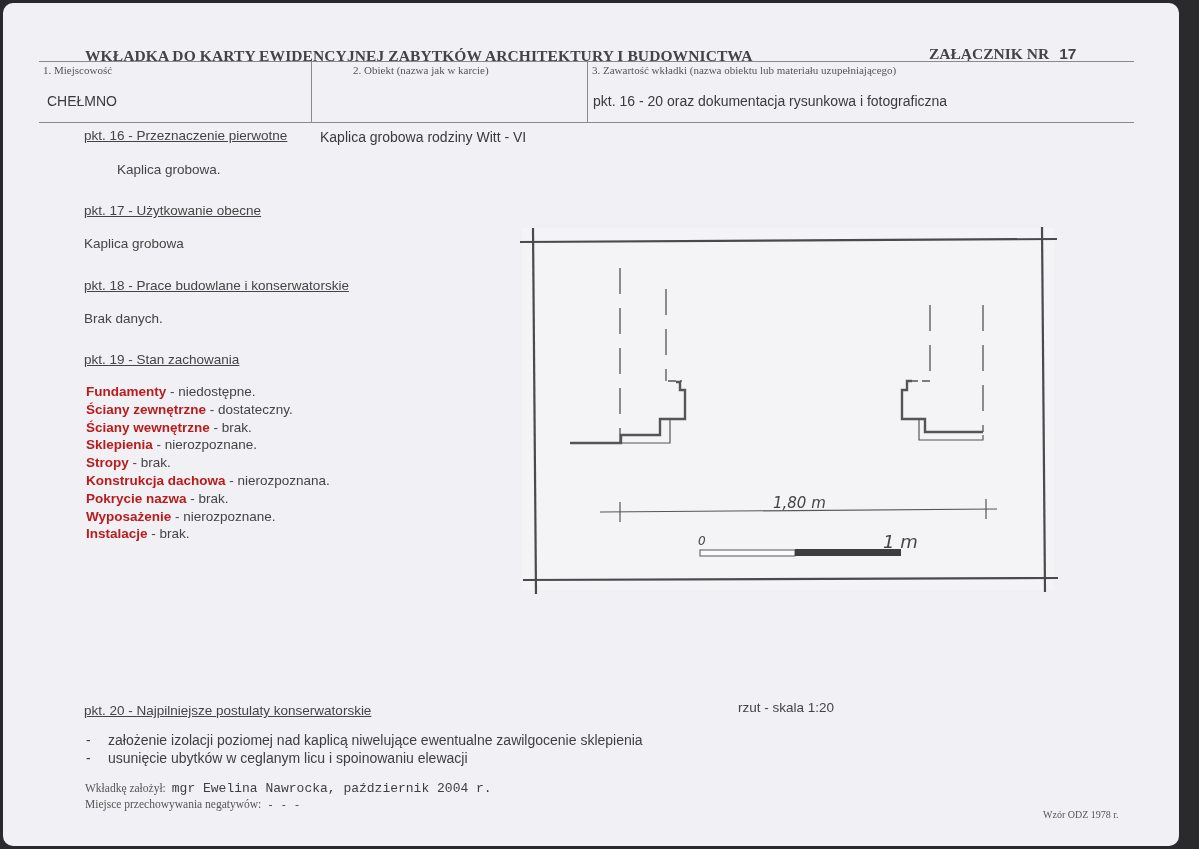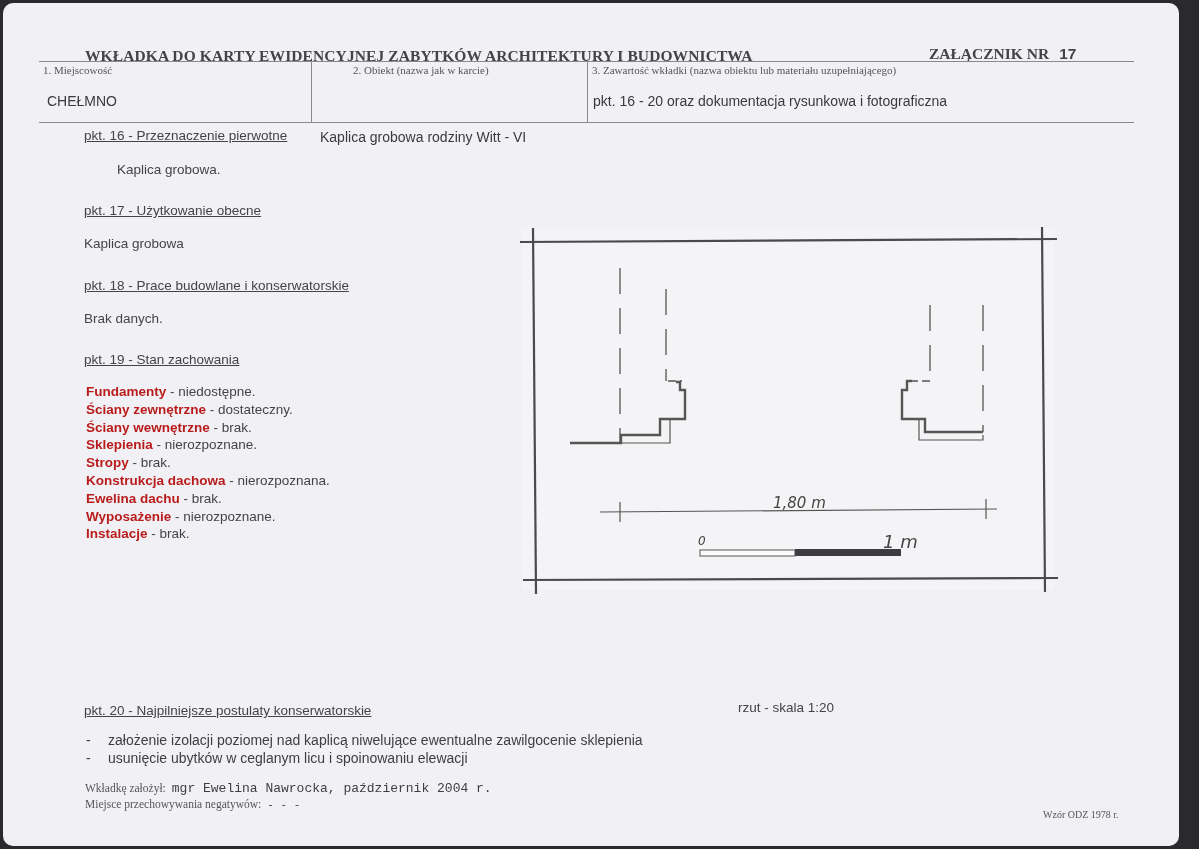--- a/index.html
+++ b/index.html
@@ -73,21 +73,21 @@
 
   <div class="abs sect-h" style="left:81px; top:349px;">pkt. 19 - Stan zachowania</div>
 
   <div class="abs cond">
     <div><b>Fundamenty</b><span> - niedostępne.</span></div>
     <div><b>Ściany zewnętrzne</b><span> - dostateczny.</span></div>
     <div><b>Ściany wewnętrzne</b><span> - brak.</span></div>
     <div><b>Sklepienia</b><span> - nierozpoznane.</span></div>
     <div><b>Stropy</b><span> - brak.</span></div>
     <div><b>Konstrukcja dachowa</b><span> - nierozpoznana.</span></div>
-    <div><b>Ewelina dachu</b><span> - brak.</span></div>
+    <div><b>Pokrycie nazwa</b><span> - brak.</span></div>
     <div><b>Wyposażenie</b><span> - nierozpoznane.</span></div>
     <div><b>Instalacje</b><span> - brak.</span></div>
   </div>
 
   <svg class="drawing" width="1193" height="843" viewBox="3 3 1193 843">
 
     <rect x="522" y="228" width="532" height="362" fill="#f4f4f7"></rect>
 
     <g stroke="#4a4a4c" stroke-width="2.2" fill="none">
       <line x1="520" y1="242" x2="1057" y2="239"></line>

